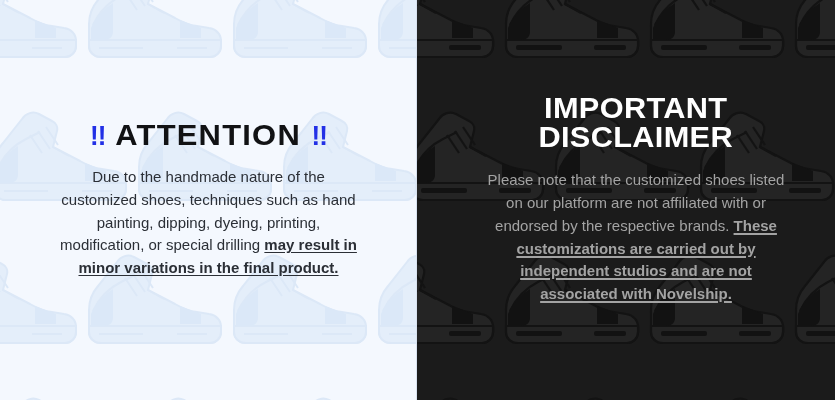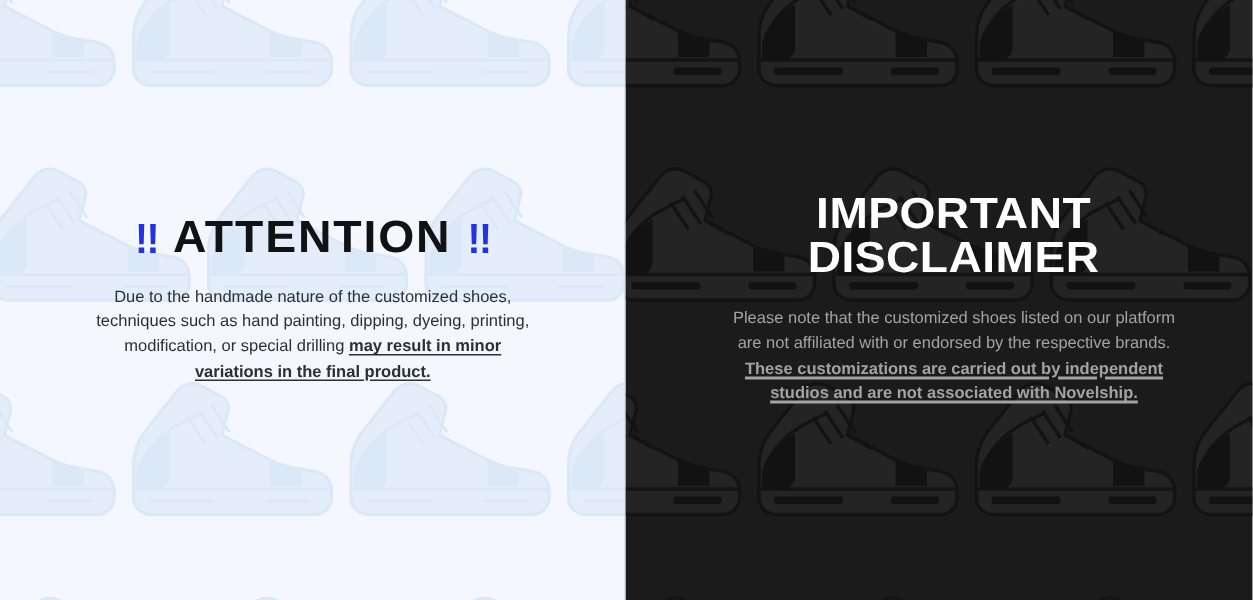--- a/index.html
+++ b/index.html
@@ -91,21 +91,21 @@
     letter-spacing: 0.3px;
     transform: scaleX(1.06);
   }
   .heading-right .hl { display: block; }
 
   
   .body-copy {
     margin: 0;
     text-align: center;
     font-family: "Liberation Sans", sans-serif;
-    font-size: 11px;
+    font-size: 15px;
     line-height: 1.52;
   }
   .body-left  { color: #2b2f36; max-width: 300px; }
   .body-right { color: #a3a3a3; max-width: 312px; }
 
   .body-copy .strong-underline {
     font-weight: bold;
     text-decoration: underline;
     text-underline-offset: 2px;
   }

